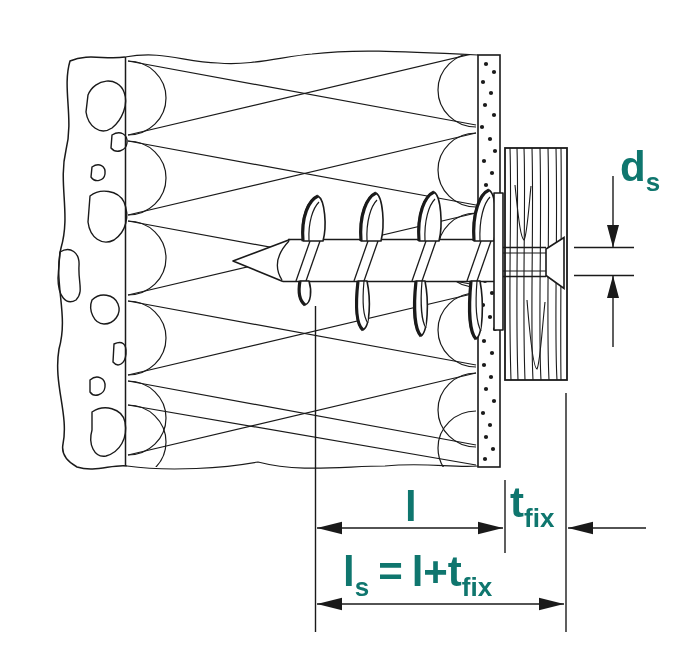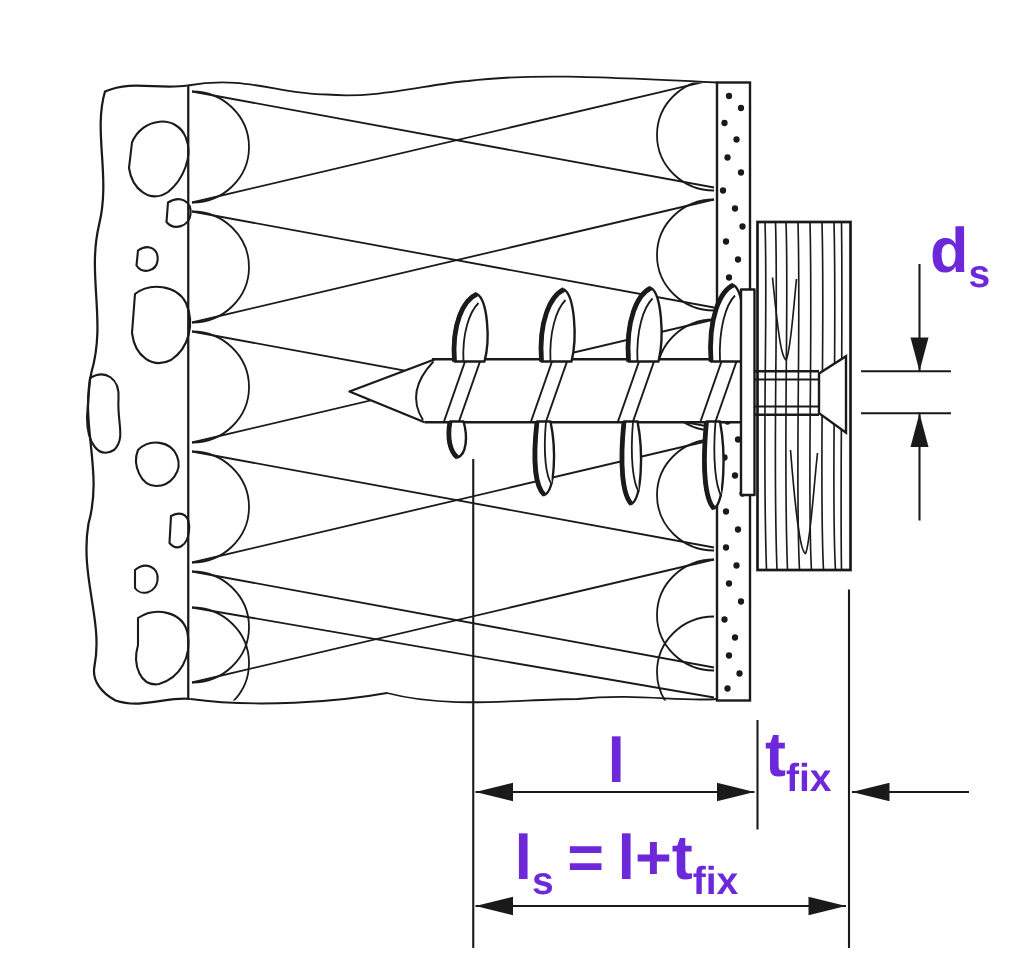--- a/index.html
+++ b/index.html
@@ -1,19 +1,19 @@
 <!DOCTYPE html>
 <html><head>
 <meta charset="utf-8">
 <style>
   html,body{margin:0;padding:0;background:#fff;}
   .stage{position:relative;width:690px;height:645px;background:#ffffff;overflow:hidden;
          font-family:"Liberation Sans", sans-serif;}
   .stage svg{position:absolute;left:0;top:0;}
-  .dim-label{position:absolute;font-weight:700;font-size:42px;line-height:1;color:#6d28d9;
+  .dim-label{position:absolute;font-weight:700;font-size:42px;line-height:1;color:#0f766e;
              white-space:nowrap;font-family:"Liberation Sans", sans-serif;}
   .dim-label .sub{font-size:26px;position:relative;top:10px;}
   .dim-label .eq{margin:0 9px;}
 </style>
 </head>
 <body>
 
 <div class="stage">
 
 <svg width="690" height="645" viewBox="0 0 690 645">

